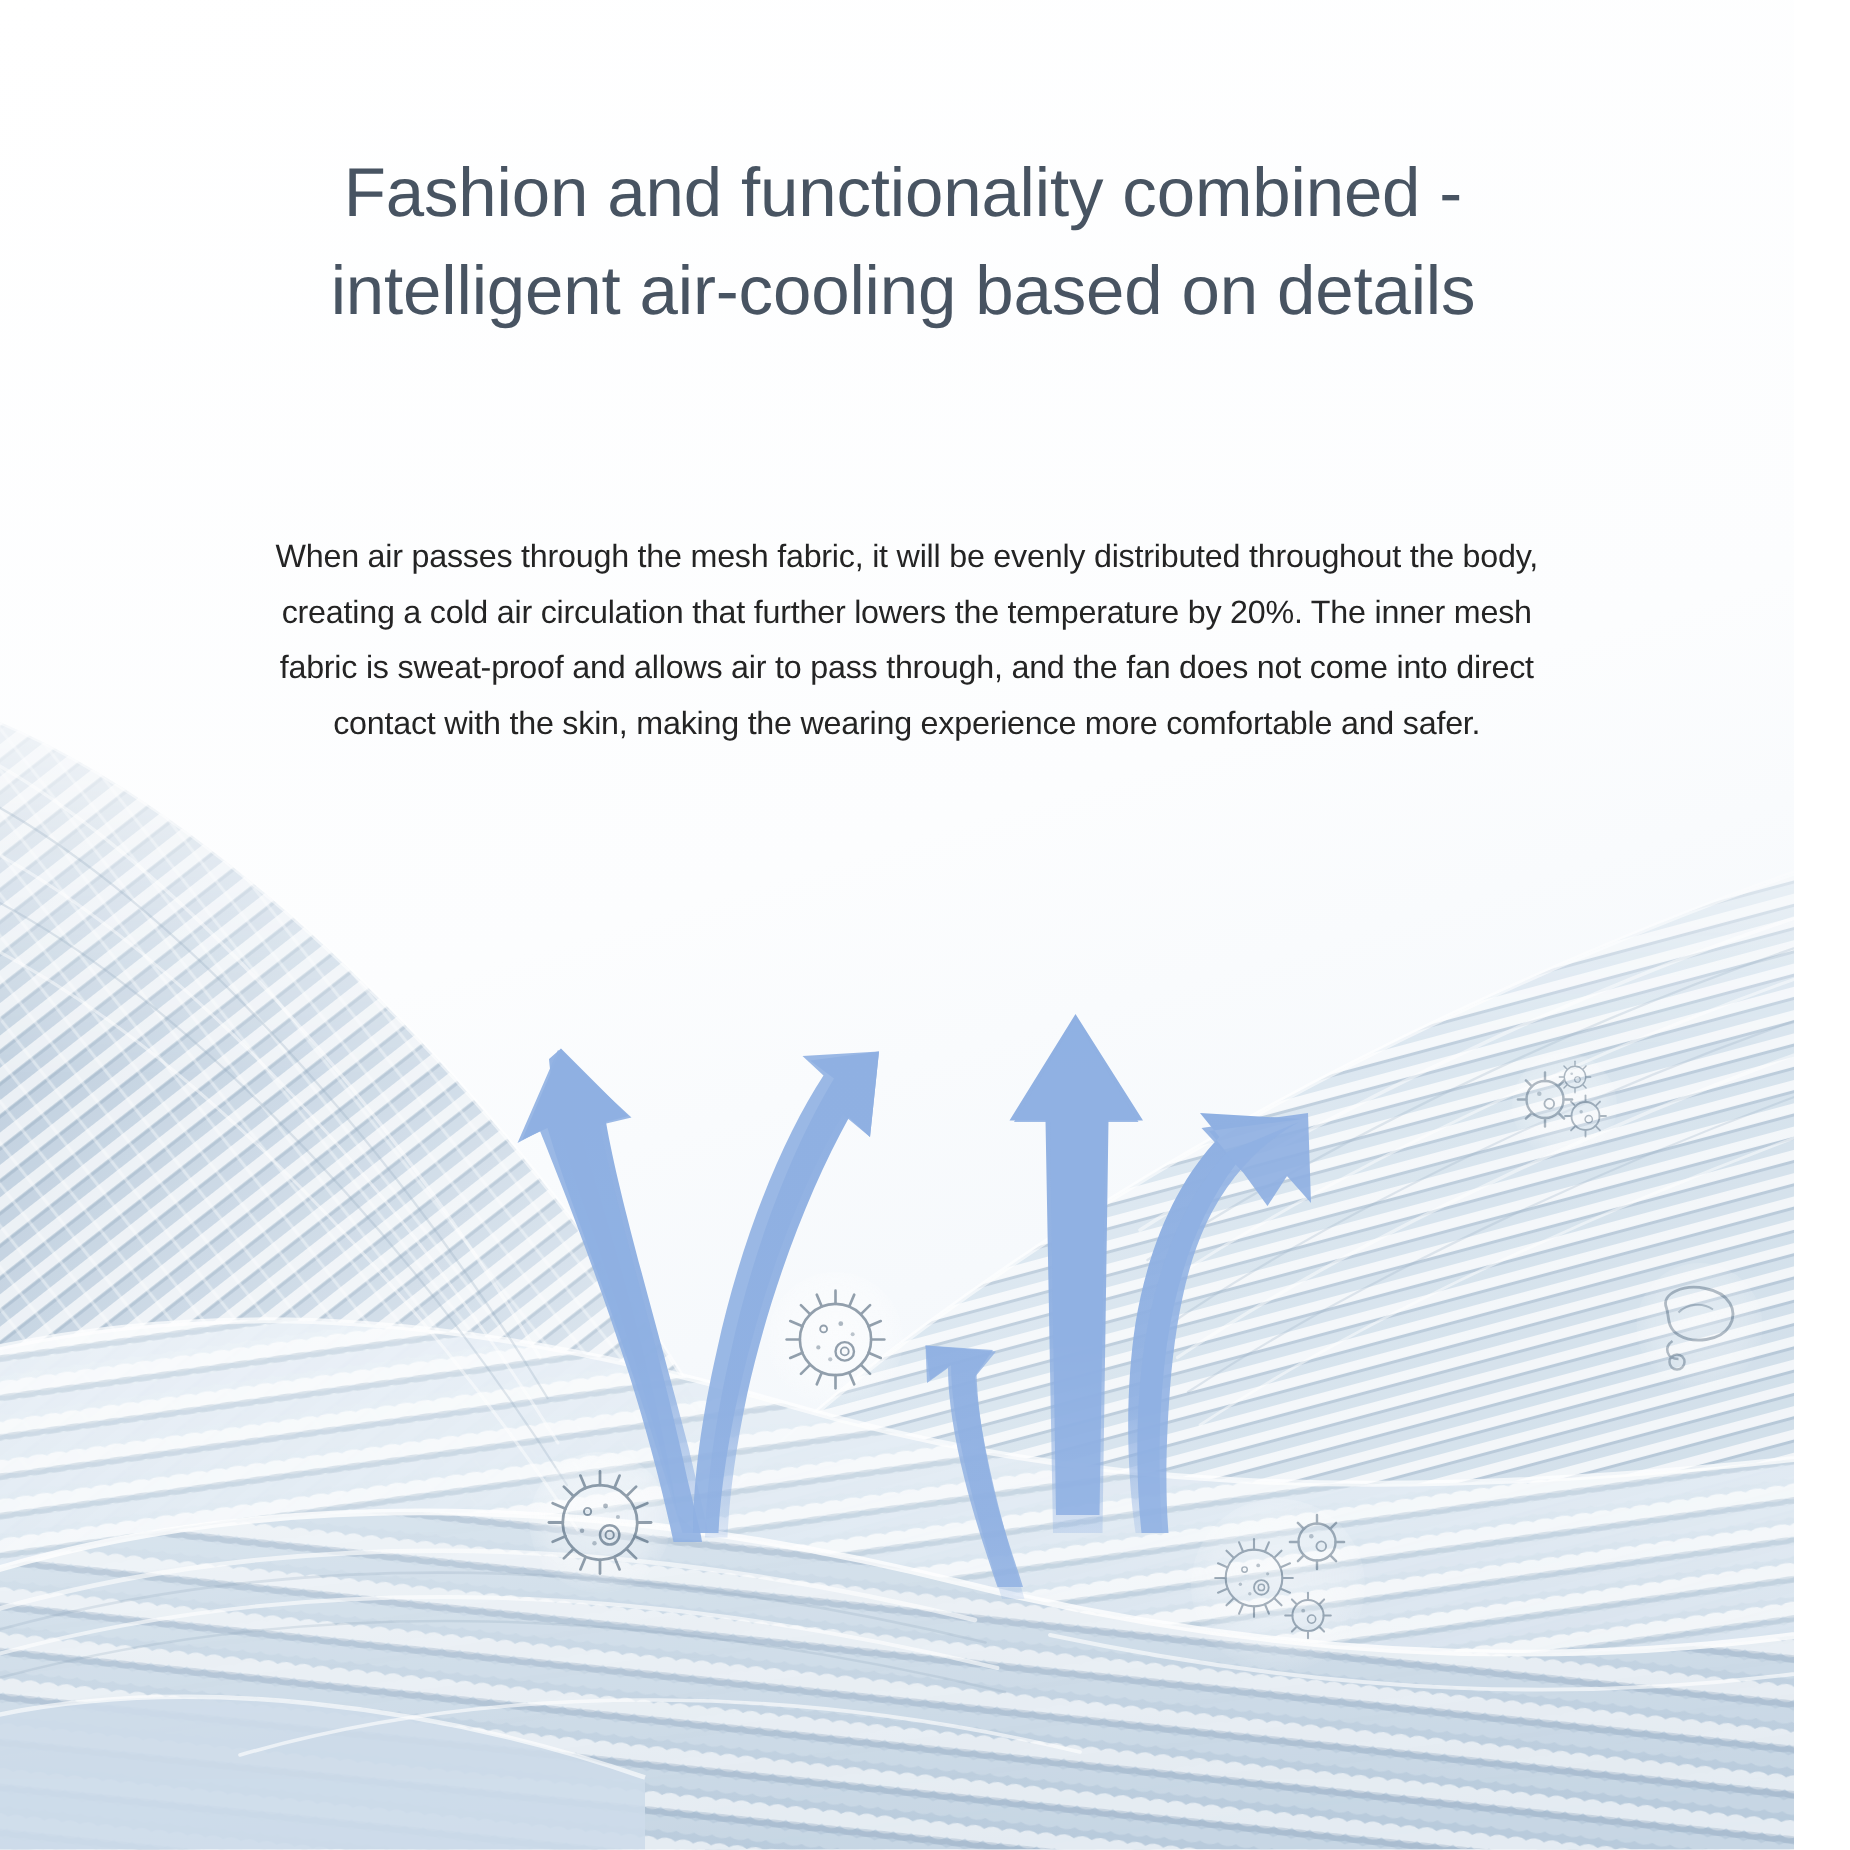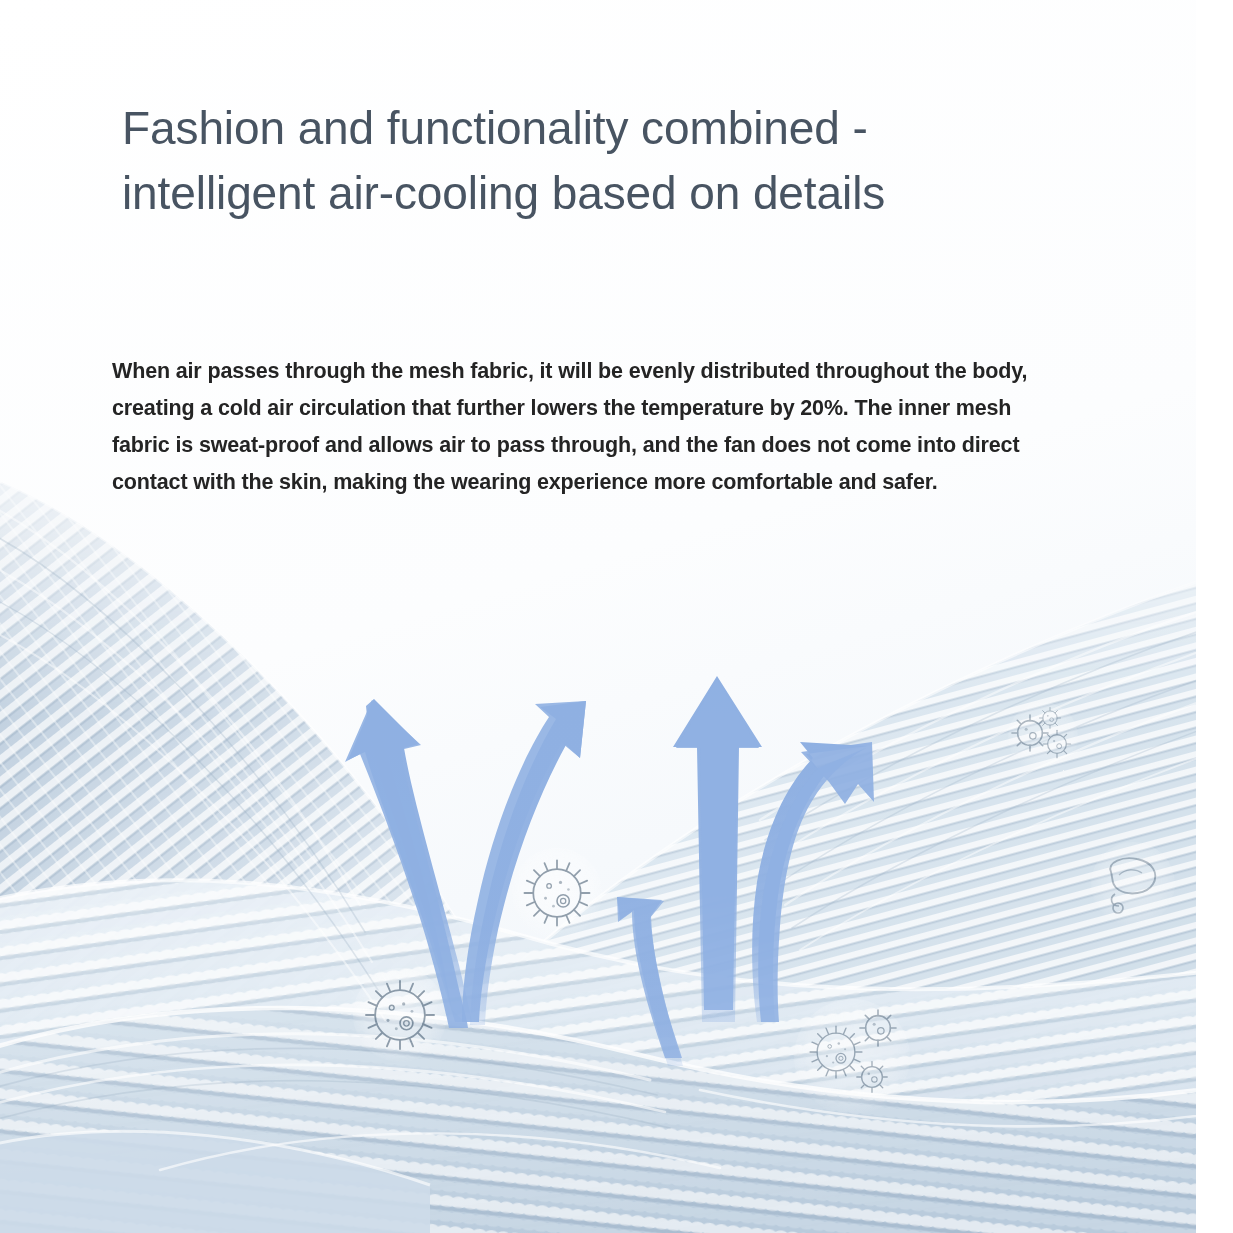--- a/index.html
+++ b/index.html
@@ -6,20 +6,21 @@
   body{
     font-family:"Liberation Sans", sans-serif;
     -webkit-font-smoothing:antialiased;
   }
   #page{
     position:relative;
     width:1196px;
     height:1233px;
     overflow:hidden;
     background:#ffffff;
+    text-align:center;
   }
 
   
   .text-zone{
     position:absolute;
     left:0; top:0; right:0;
     height:540px;
     z-index:40;
     pointer-events:none;
   }
@@ -35,21 +36,21 @@
     color:#485462;
     white-space:pre-line;
   }
   #paragraph{
     position:absolute;
     left:112px;
     top:353px;
     width:985px;
     font-size:21.5px;
     line-height:1.72;
-    font-weight:700;
+    font-weight:400;
     letter-spacing:-0.15px;
     color:#242424;
     white-space:pre-line;
   }
 
   
   .fabric-zone{
     position:absolute;
     left:0; top:0;
     width:1233px;

